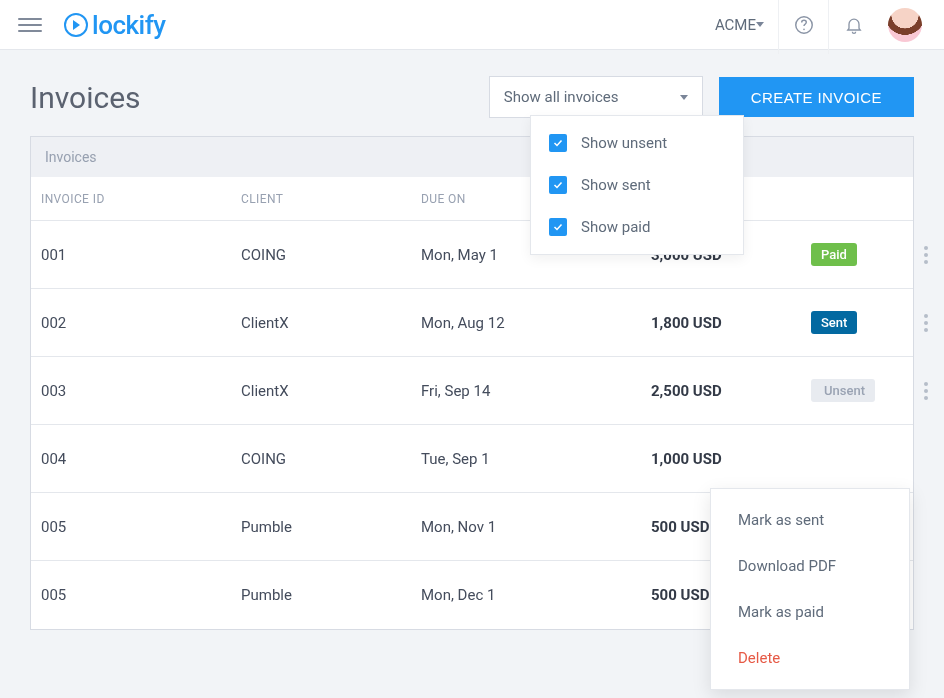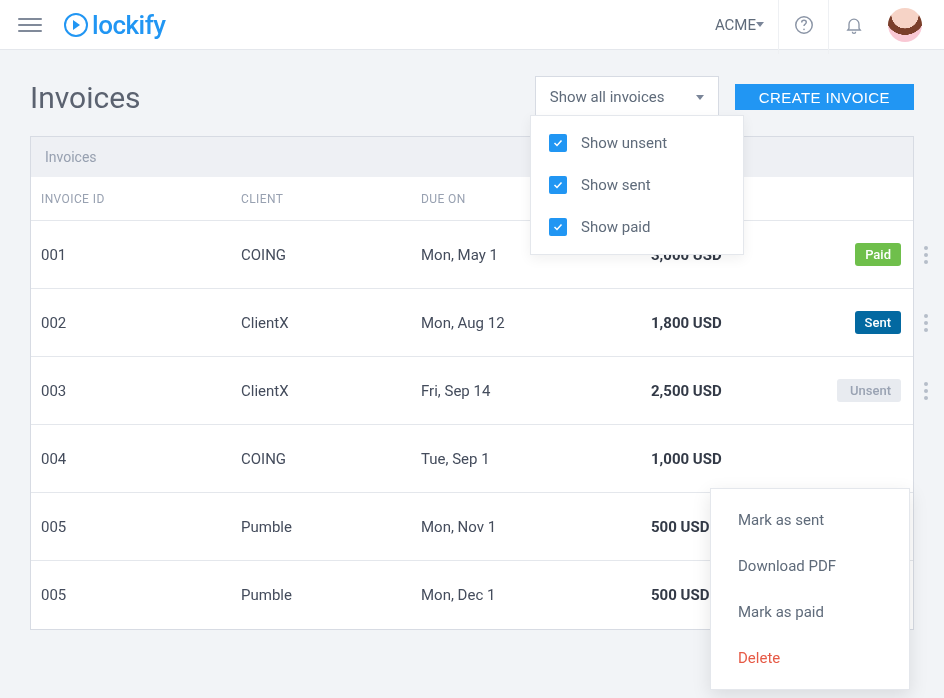--- a/index.html
+++ b/index.html
@@ -64,27 +64,27 @@
   .page-head {
     display: flex; align-items: center;
     padding: 26px 30px 18px 30px;
     position: relative;
   }
   .page-title {
     font-size: 30px; color: #5b6270; font-weight: 400;
   }
   .head-spacer { flex: 1; }
   .filter-select {
-    width: 184px; height: 42px; background: #fff; border: 1px solid #d7dbe3;
+    width: 214px; height: 42px; background: #fff; border: 1px solid #d7dbe3;
     display: flex; align-items: center; padding: 0 14px; color: #5f6b7a;
     font-size: 15px; cursor: pointer; position: relative;
   }
   .filter-select .caret-down { margin-left: auto; }
   .create-btn {
-    margin-left: 16px; height: 26px; padding: 0 24px;
+    margin-left: 16px; height: 40px; padding: 0 32px;
     background: #2196f3; color: #fff; font-size: 15px; font-weight: 500;
     letter-spacing: 0.4px; display: flex; align-items: center; border: none; cursor: pointer;
   }
   .filter-dropdown {
     position: absolute; top: 65px; left: 530px; width: 214px;
     background: #fff; border: 1px solid #e4e7ec; box-shadow: 0 4px 12px rgba(0,0,0,0.06);
     z-index: 20; padding: 6px 0;
   }
   .filter-option {
     display: flex; align-items: center; gap: 14px;
@@ -112,21 +112,21 @@
     height: 44px; color: #98a1b1; font-size: 12px; letter-spacing: 0.4px;
     border-bottom: 1px solid #e4e7ec; padding: 0 10px;
   }
   .thead .th-amount { text-align: right; }
   .trow {
     height: 68px; border-bottom: 1px solid #e4e7ec; padding: 0 10px;
     font-size: 15px; color: #444c5c;
   }
   .trow:last-child { border-bottom: none; }
   .td-amount { text-align: left; font-weight: 700; color: #333a47; }
-  .td-status { display: flex; justify-content: flex-end; }
+  .td-status { display: flex; justify-content: flex-start; }
   .badge {
     padding: 4px 10px; border-radius: 3px; font-size: 13px; font-weight: 500;
   }
   .badge-paid { background: #6fbf4b; color: #fff; }
   .badge-sent { background: #0369a1; color: #fff; }
   .badge-unsent { background: #e8ebf0; color: #9aa3b3; padding-left: 13px; }
   .td-actions { display: flex; justify-content: center; }
   .kebab {
     display: flex; flex-direction: column; gap: 3px; cursor: pointer; padding: 6px;
   }

